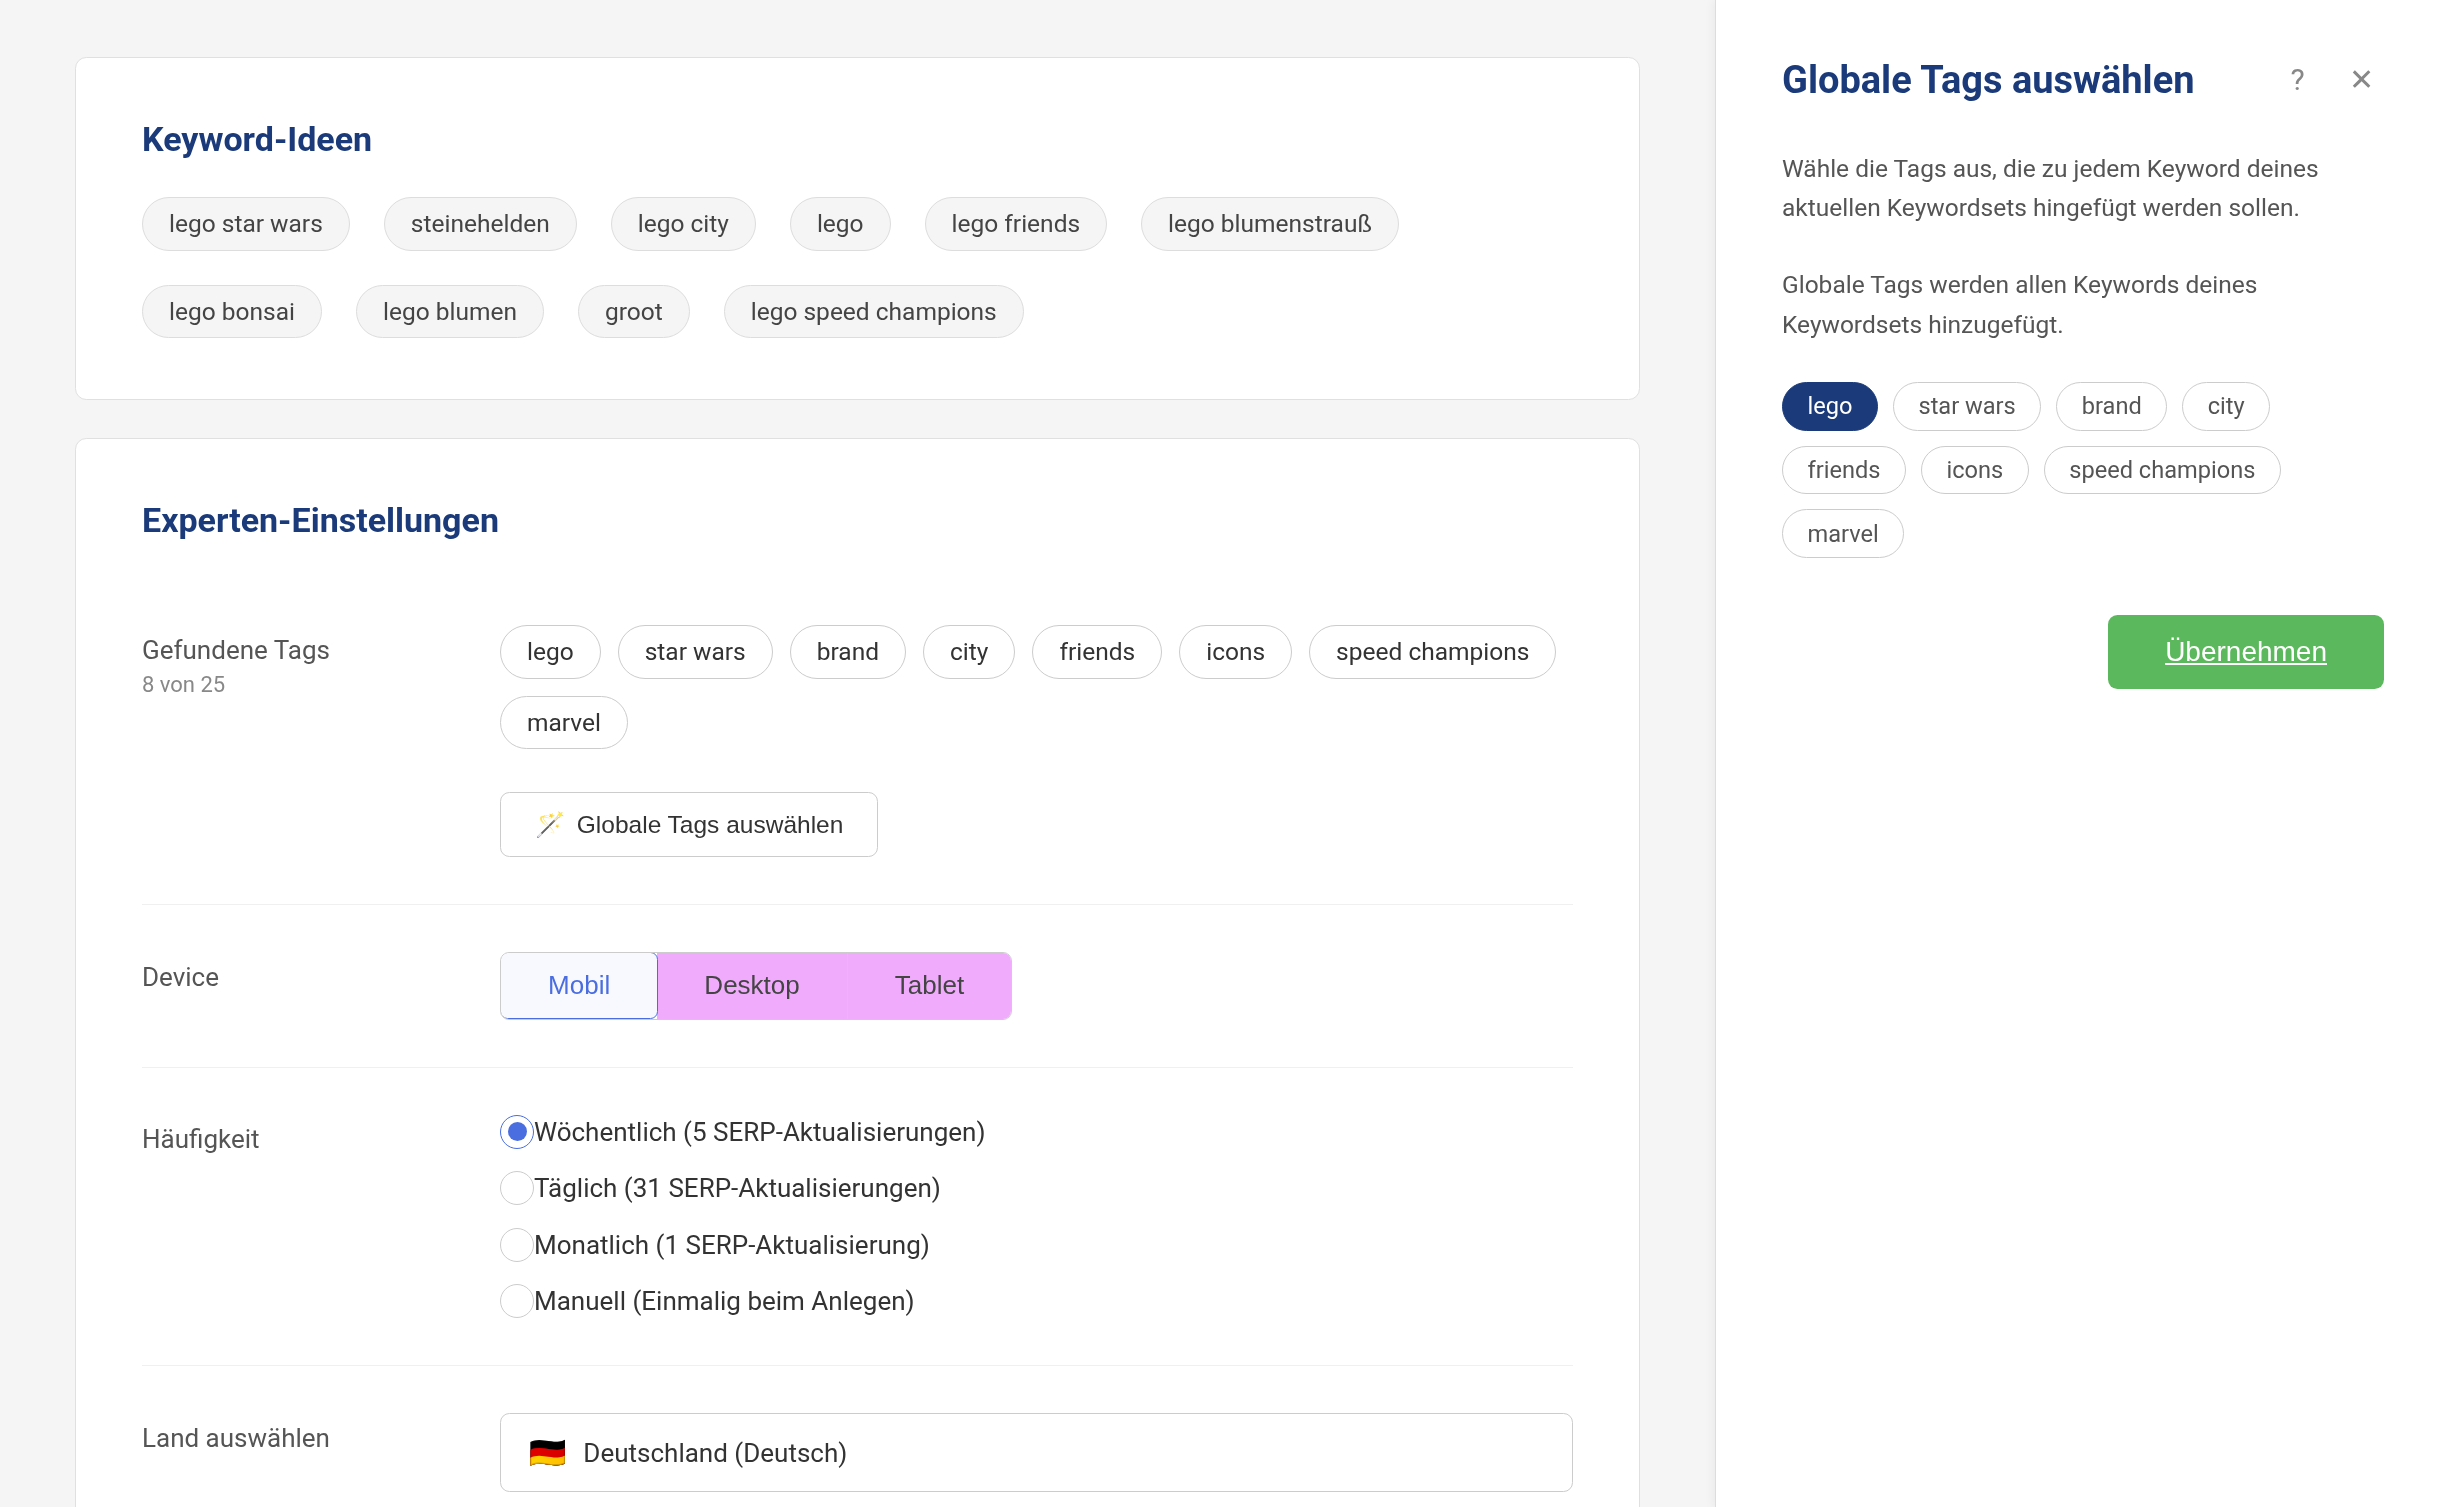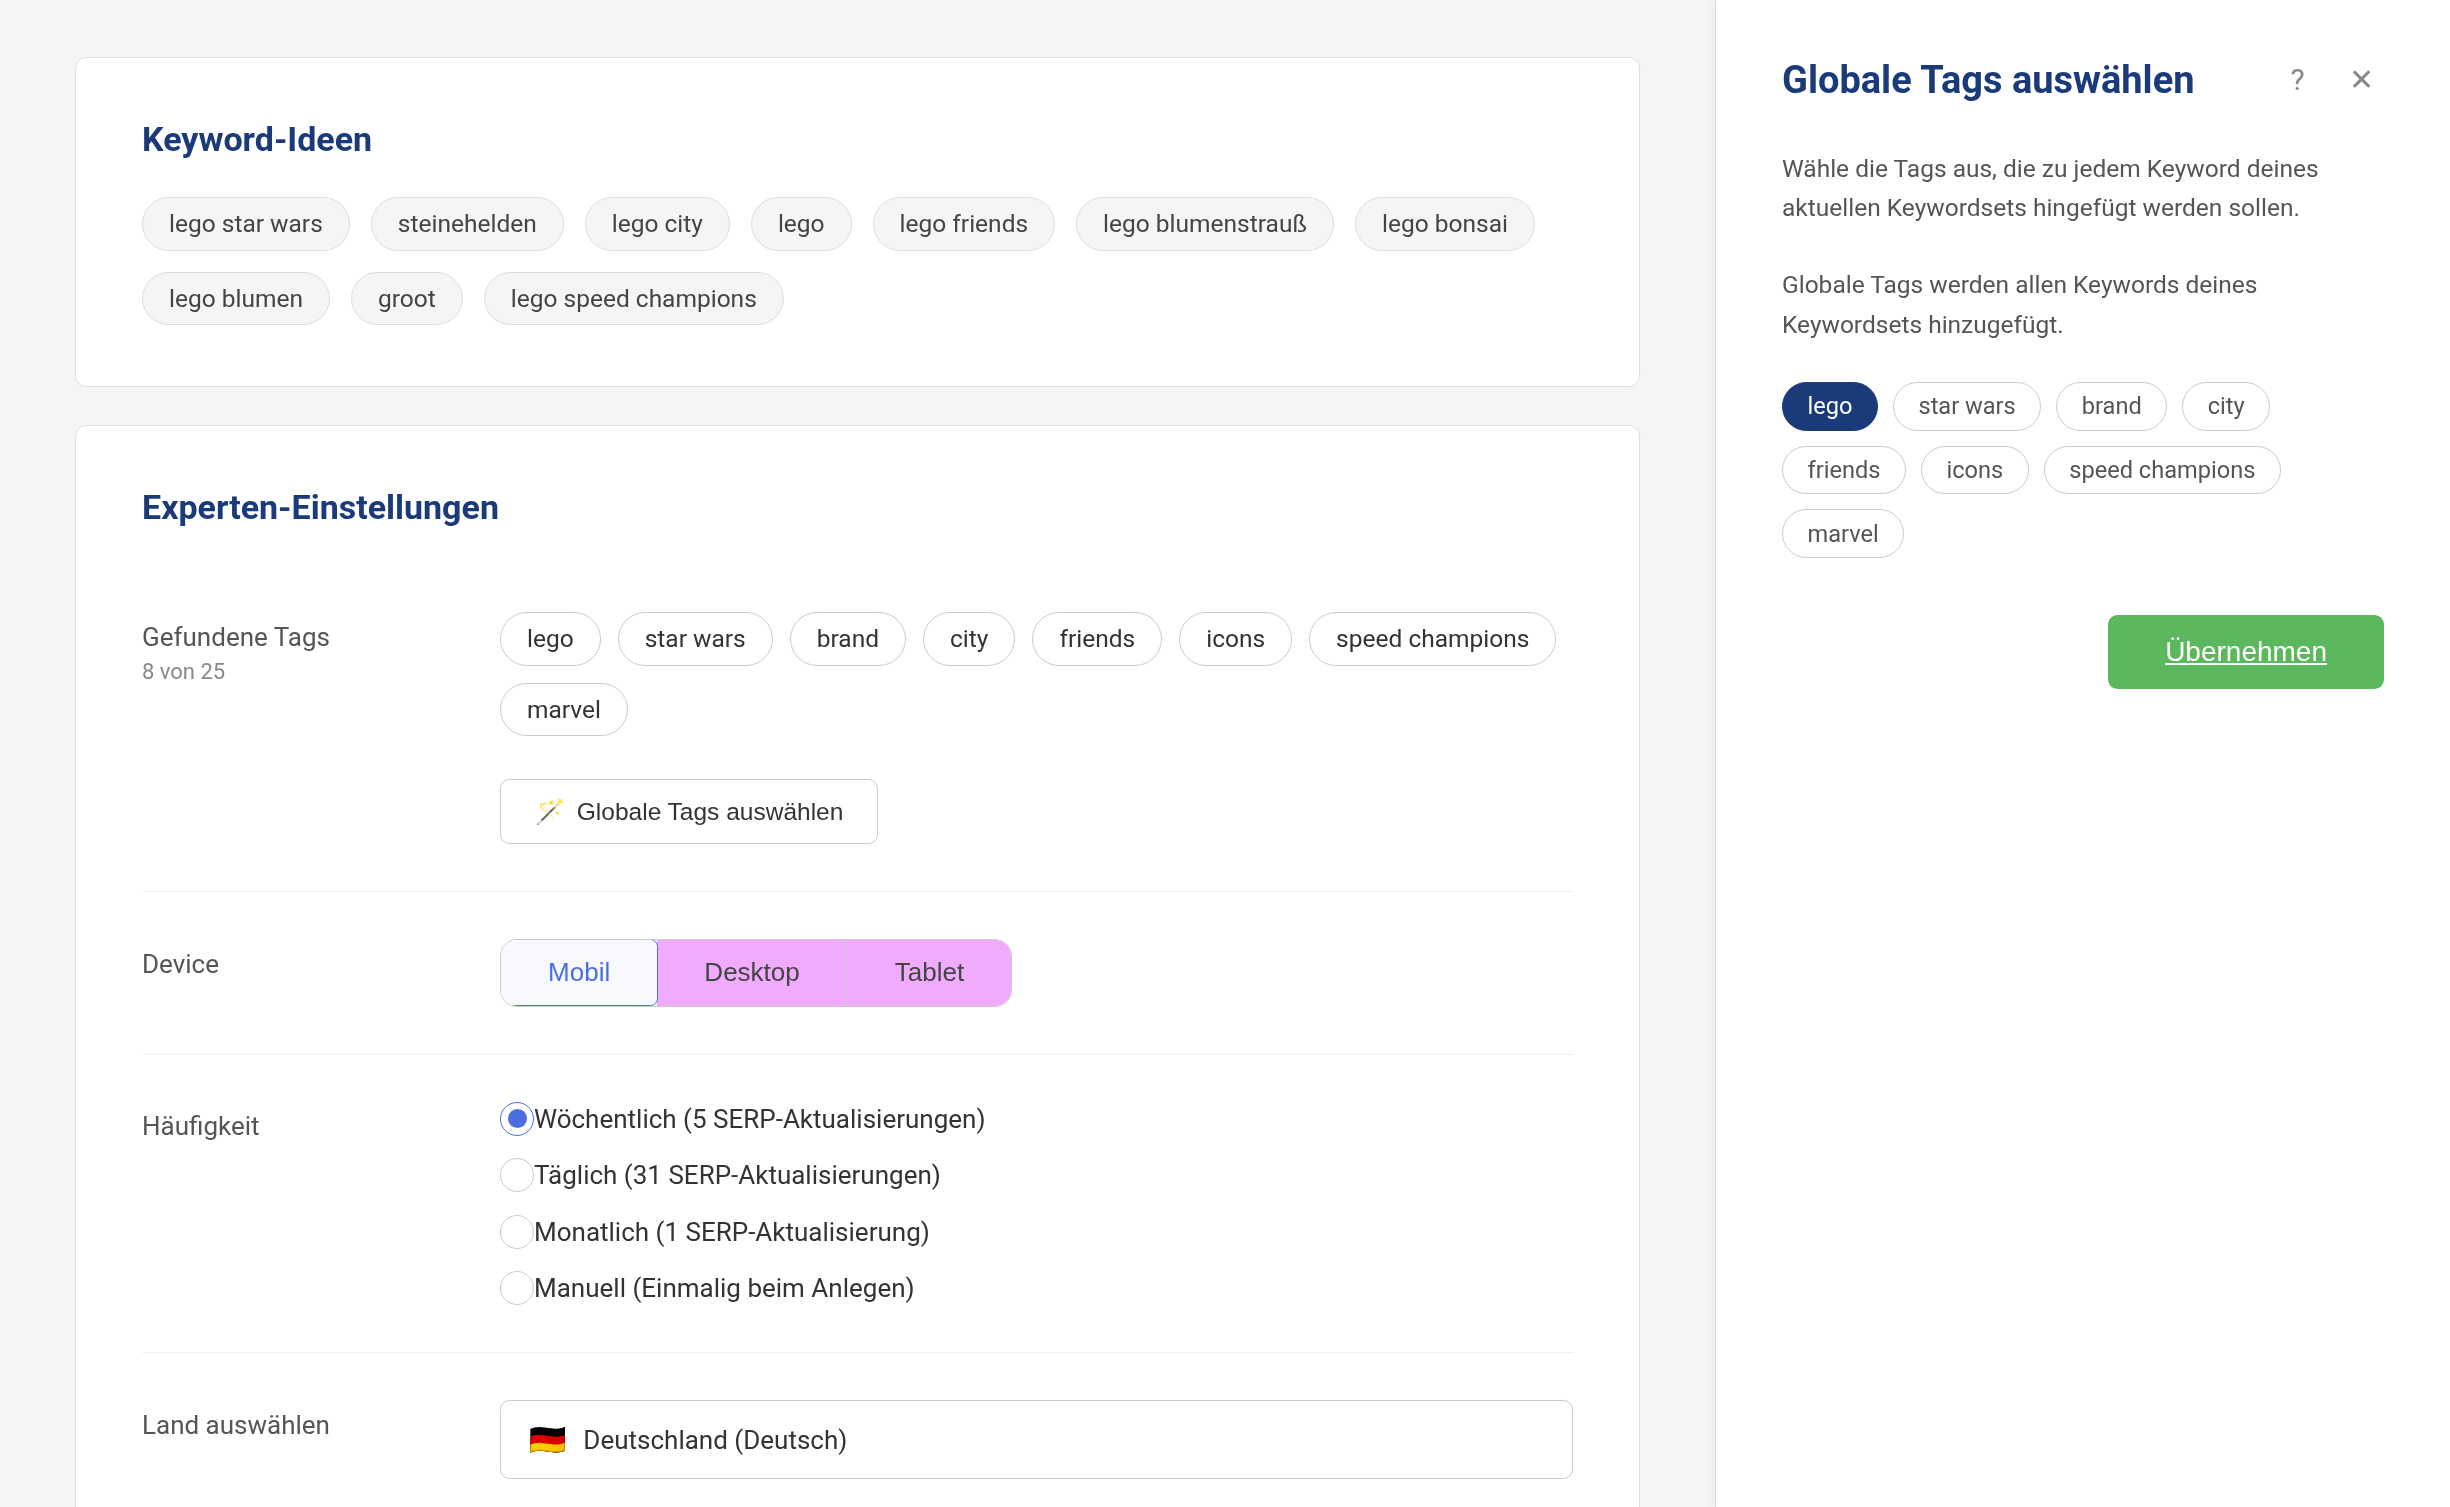--- a/index.html
+++ b/index.html
@@ -41,21 +41,21 @@
       font-size: 34px;
       font-weight: 700;
       color: #1a3a7a;
       margin-bottom: 38px;
     }
 
     
     .keyword-ideas {
       display: flex;
       flex-wrap: wrap;
-      gap: 21px;
+      gap: 34px;
     }
 
     .keyword-chip {
       background: #f5f5f5;
       border: 0.9px solid #ddd;
       border-radius: 28px;
       padding: 11.3px 26px;
       font-size: 24.5px;
       color: #444;
       cursor: pointer;
@@ -122,21 +122,21 @@
       color: #333;
       background: #fff;
       cursor: pointer;
       margin-top: 15px;
     }
 
     
     .device-group {
       display: flex;
       border: 1.4px solid #ccc;
-      border-radius: 17px;
+      border-radius: 9px;
       overflow: hidden;
       width: fit-content;
     }
 
     .device-btn {
       padding: 17px 47px;
       font-size: 26px;
       color: #444;
       background: #f0abfc;
       border: none;

